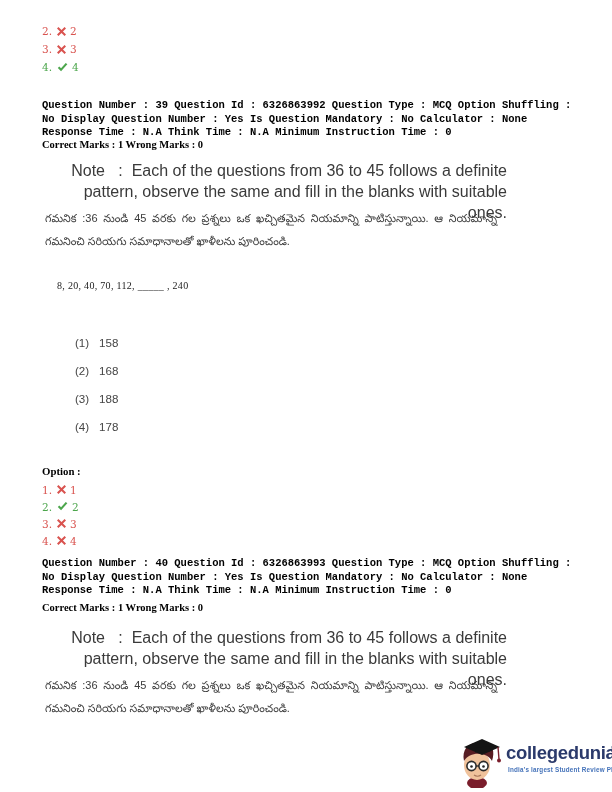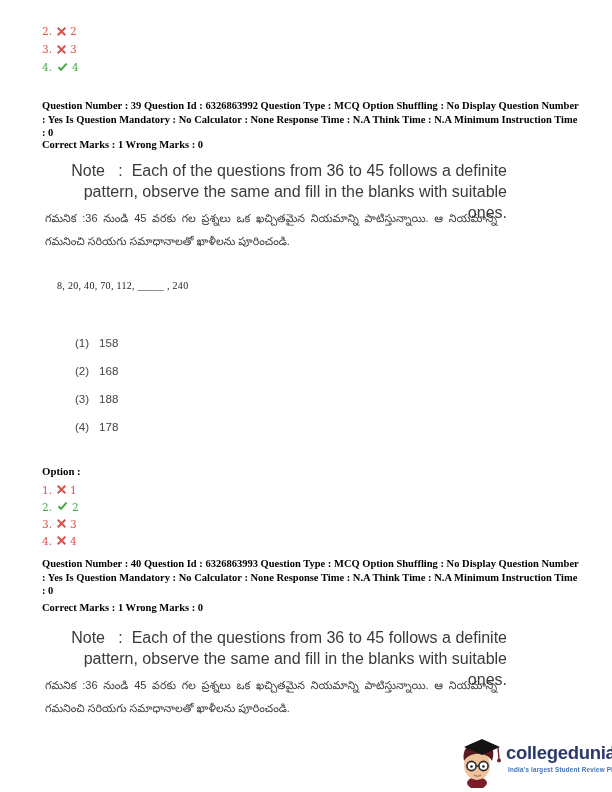--- a/index.html
+++ b/index.html
@@ -11,21 +11,21 @@
   
   .ans-list{position:absolute;left:42px;}
   .ans-row{display:flex;align-items:center;height:18px;font-size:10.5px;font-family:"DejaVu Serif", serif;}
   .ans-row .num{width:13px;}
   .ans-row .mark{display:inline-flex;align-items:center;margin:0 4px 0 2px;}
   .red{color:#d9534f;}
   .green{color:#4ca64c;}
   
   .meta{
     position:absolute;left:42px;width:538px;
-    font-family:Liberation Serif, serif;font-weight:bold;
+    font-family:Liberation Mono, monospace;font-weight:bold;
     font-size:10.5px;line-height:13.5px;color:#000;
   }
   .marksline{
     position:absolute;left:42px;
     font-family:"Liberation Serif", serif;font-weight:bold;
     font-size:10.5px;color:#000;
   }
   .note-en{
     position:absolute;left:55px;width:452px;
     font-size:16px;line-height:21px;color:#3a3a3a;

